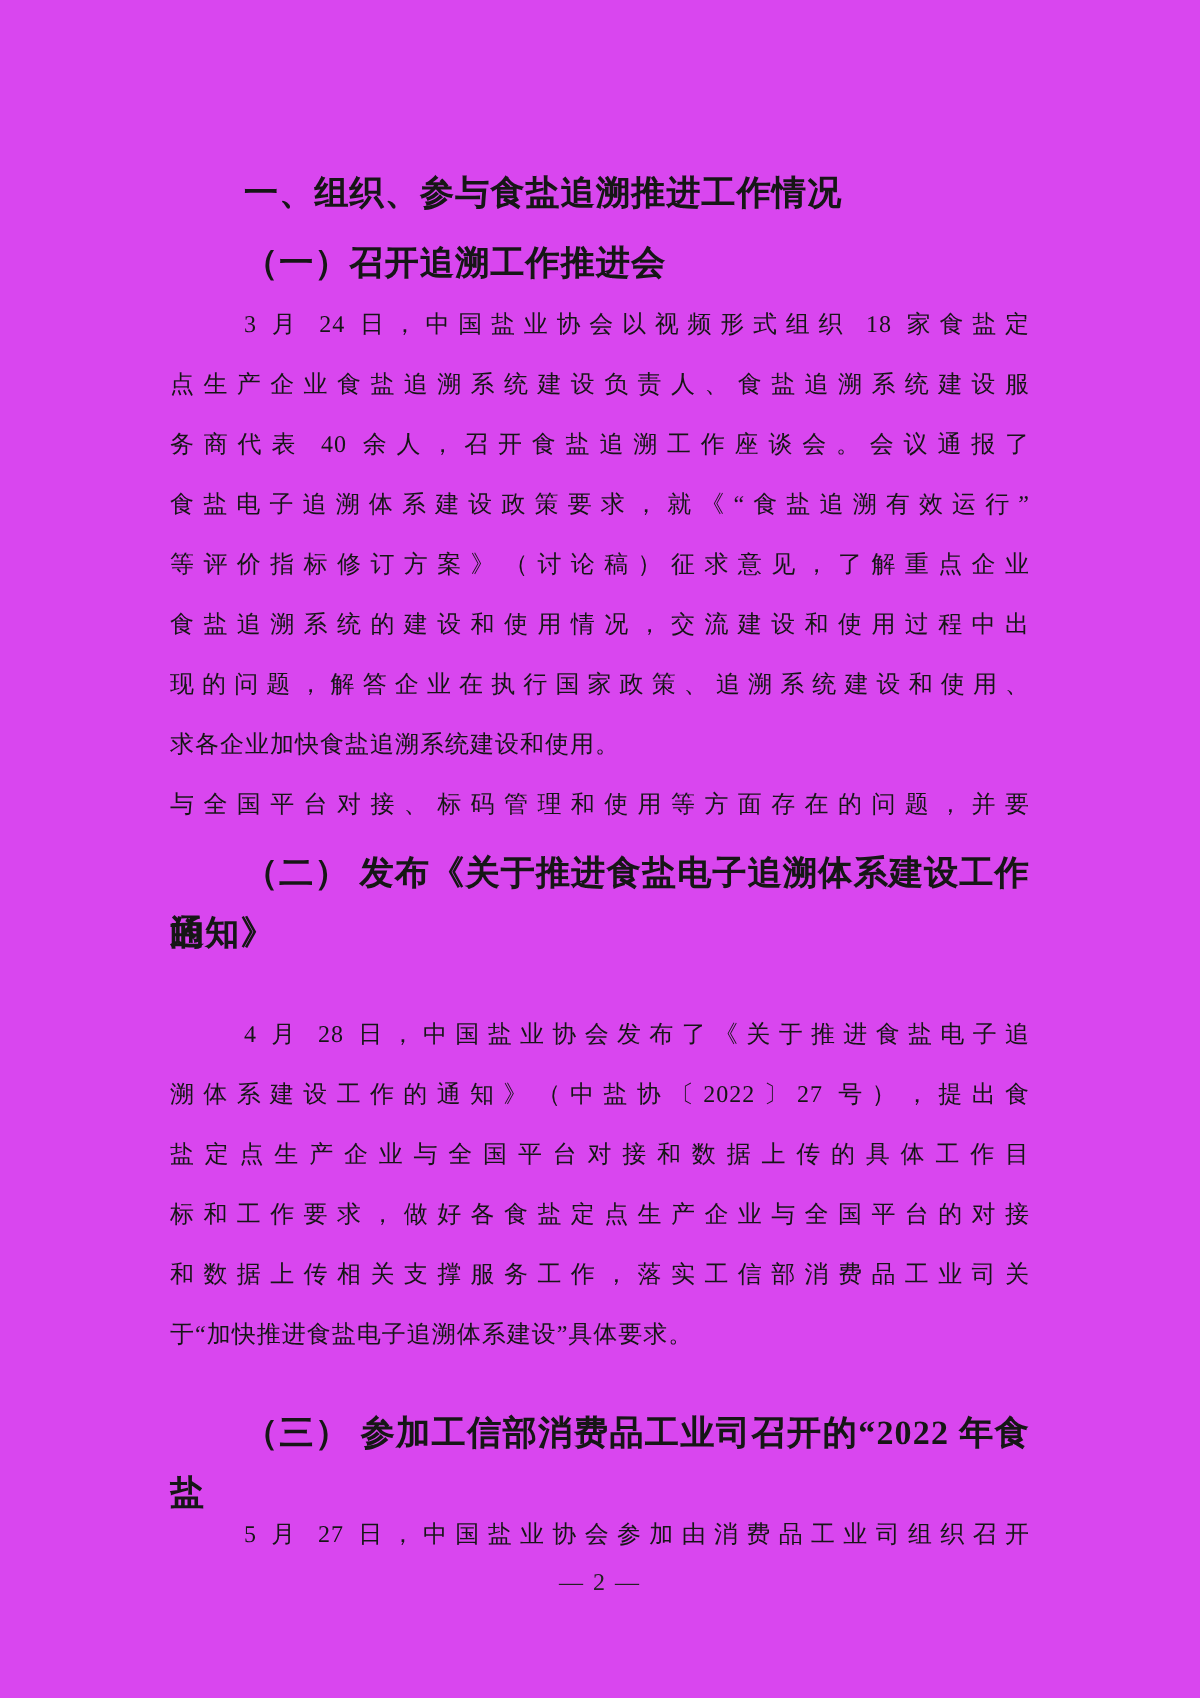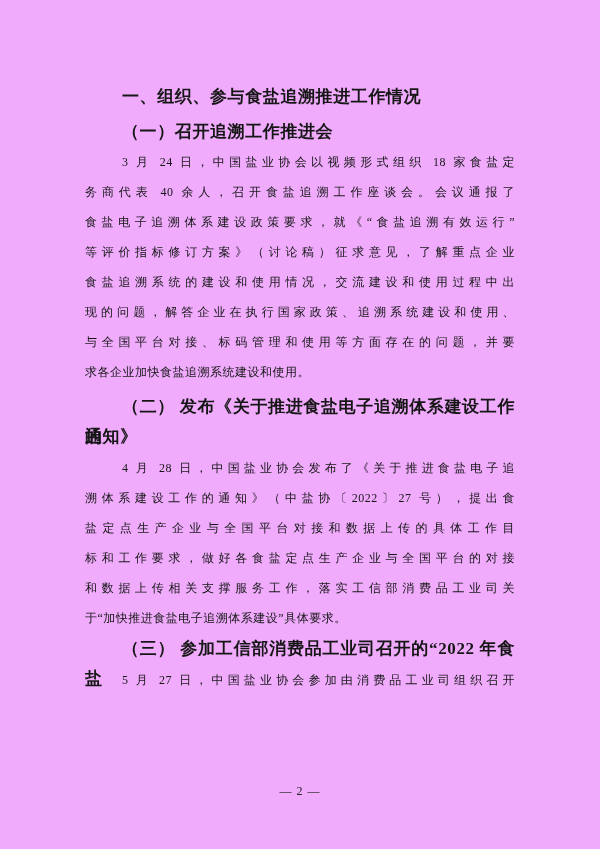--- a/index.html
+++ b/index.html
@@ -4,21 +4,21 @@
 <style>
   html, body {
     margin: 0;
     padding: 0;
     background: #ffffff;
   }
   .page {
     position: relative;
     width: 600px;
     height: 849px;
-    background: #f0abfc;
+    background: #d946ef;
     overflow: hidden;
     font-family: "Liberation Serif", "DejaVu Serif", serif;
     color: #161616;
   }
   .content {
     position: absolute;
     top: 82px;
     left: 85px;
     width: 430px;
   }
@@ -36,21 +36,21 @@
     text-align-last: justify;
     text-justify: inter-character;
   }
   .h {
     font-weight: bold;
     font-size: 17px;
     letter-spacing: 0.6px;
   }
   .ind { text-indent: 37px; }
   .gap5 { margin-top: 5px; }
-  .gap4 { margin-top: 1px; }
+  .gap4 { margin-top: 20px; }
   .pagenum {
     position: absolute;
     top: 783px;
     left: 0;
     width: 600px;
     height: 16px;
     line-height: 16px;
     text-align: center;
     font-size: 12px;
     letter-spacing: 1px;
@@ -61,27 +61,28 @@
 <body>
 
 <div class="page">
   <div class="content">
 
     <div class="line h ind">一、组织、参与食盐追溯推进工作情况</div>
 
     <div class="line h ind gap5">（一）召开追溯工作推进会</div>
 
     <div class="line ind just">3 月 24 日，中国盐业协会以视频形式组织 18 家食盐定</div>
+    <div class="line just">点生产企业食盐追溯系统建设负责人、食盐追溯系统建设服</div>
     <div class="line just">务商代表 40 余人，召开食盐追溯工作座谈会。会议通报了</div>
     <div class="line just">食盐电子追溯体系建设政策要求，就《“食盐追溯有效运行”</div>
     <div class="line just">等评价指标修订方案》（讨论稿）征求意见，了解重点企业</div>
     <div class="line just">食盐追溯系统的建设和使用情况，交流建设和使用过程中出</div>
     <div class="line just">现的问题，解答企业在执行国家政策、追溯系统建设和使用、</div>
+    <div class="line">求各企业加快食盐追溯系统建设和使用。</div>
     <div class="line just">与全国平台对接、标码管理和使用等方面存在的问题，并要</div>
-    <div class="line">求各企业加快食盐追溯系统建设和使用。</div>
 
     <div class="line h ind just gap5">（二） 发布《关于推进食盐电子追溯体系建设工作的</div>
     <div class="line h">通知》</div>
 
     <div class="line ind just gap4">4 月 28 日，中国盐业协会发布了《关于推进食盐电子追</div>
     <div class="line just">溯体系建设工作的通知》（中盐协〔2022〕27 号），提出食</div>
     <div class="line just">盐定点生产企业与全国平台对接和数据上传的具体工作目</div>
     <div class="line just">标和工作要求，做好各食盐定点生产企业与全国平台的对接</div>
     <div class="line just">和数据上传相关支撑服务工作，落实工信部消费品工业司关</div>
     <div class="line">于“加快推进食盐电子追溯体系建设”具体要求。</div>

